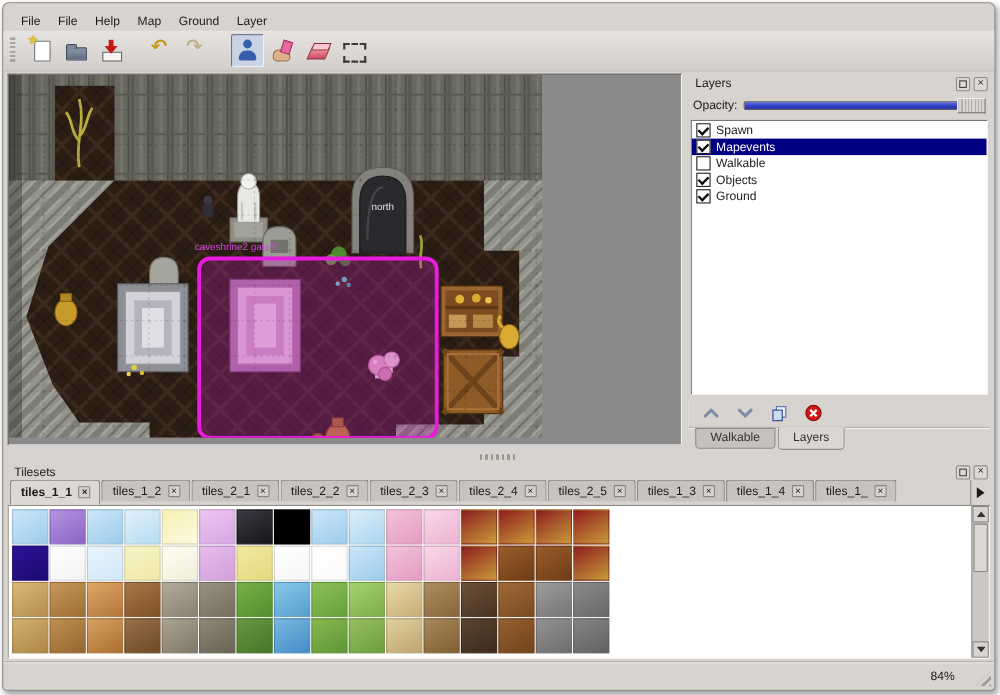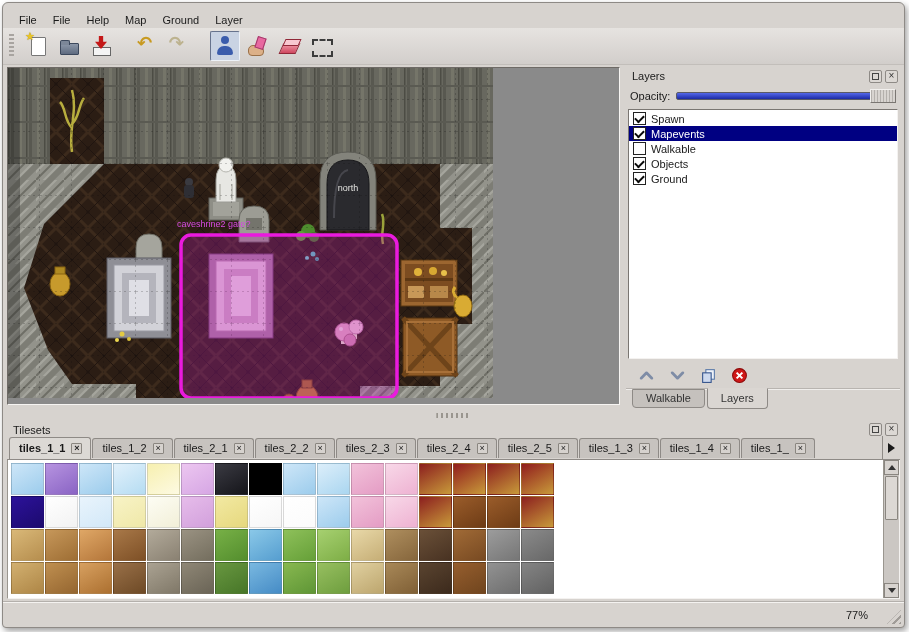--- a/index.html
+++ b/index.html
@@ -97,21 +97,21 @@
     background: #c5c1bd; color: #333; height: 19px; }
   .ptab.active { background: #dad6d2; border-top-color: #dad6d2; height: 21px; margin-top: -1px; padding-top: 3px; }
   
   .splitter { height: 9px; position: relative; }
   .splitter-grip { position: absolute; left: 50%; top: 2px; width: 34px; height: 5px;
     transform: translateX(-52%);
     background: repeating-linear-gradient(90deg, #9a968f 0 2px, transparent 2px 5px); }
   
   .tilesets-panel { height: 182px; margin: 0 4px; display: flex; flex-direction: column; }
   .ts-title { height: 16px; display: flex; align-items: flex-end; padding: 0 2px; }
-  .ts-tab-strip { height: 24px; display: flex; align-items: center; position: relative;
+  .ts-tab-strip { height: 24px; display: flex; align-items: flex-start; position: relative;
     overflow: hidden; border-bottom: 1px solid #8e8a86; padding-left: 2px; }
   .ts-tab { display: flex; align-items: center; gap: 6px; padding: 3px 8px 3px 9px; height: 20px;
     background: #c7c3bf; border: 1px solid #8e8a86; border-bottom: none;
     border-radius: 3px 3px 0 0; margin-right: 1px; white-space: nowrap; flex: none; }
   .ts-tab.active { background: #dcd9d5; height: 23px; margin-bottom: -1px;
     border-bottom: 1px solid #dcd9d5; font-weight: bold; }
   .tab-close { width: 11px; height: 11px; border: 1px solid #8a8680; background: #d6d2ce;
     font-size: 9px; line-height: 9px; text-align: center; color: #222; border-radius: 1px; }
   .ts-scroll-right { position: absolute; right: 0; top: 0; bottom: 0; width: 18px;
     background: #d7d3cf; border-left: 1px solid #8e8a86; display: flex;
@@ -495,17 +495,17 @@
       <div class="vscroll">
         <div class="vs-btn vs-up"></div>
         <div class="vs-thumb"></div>
         <div class="vs-track"></div>
         <div class="vs-btn vs-down"></div>
       </div>
     </div>
   </div>
 
   <div class="statusbar">
-    <span>77%</span>
+    <span>84%</span>
     <span class="resize-grip"></span>
   </div>
 
 </div>
 
 </body></html>

